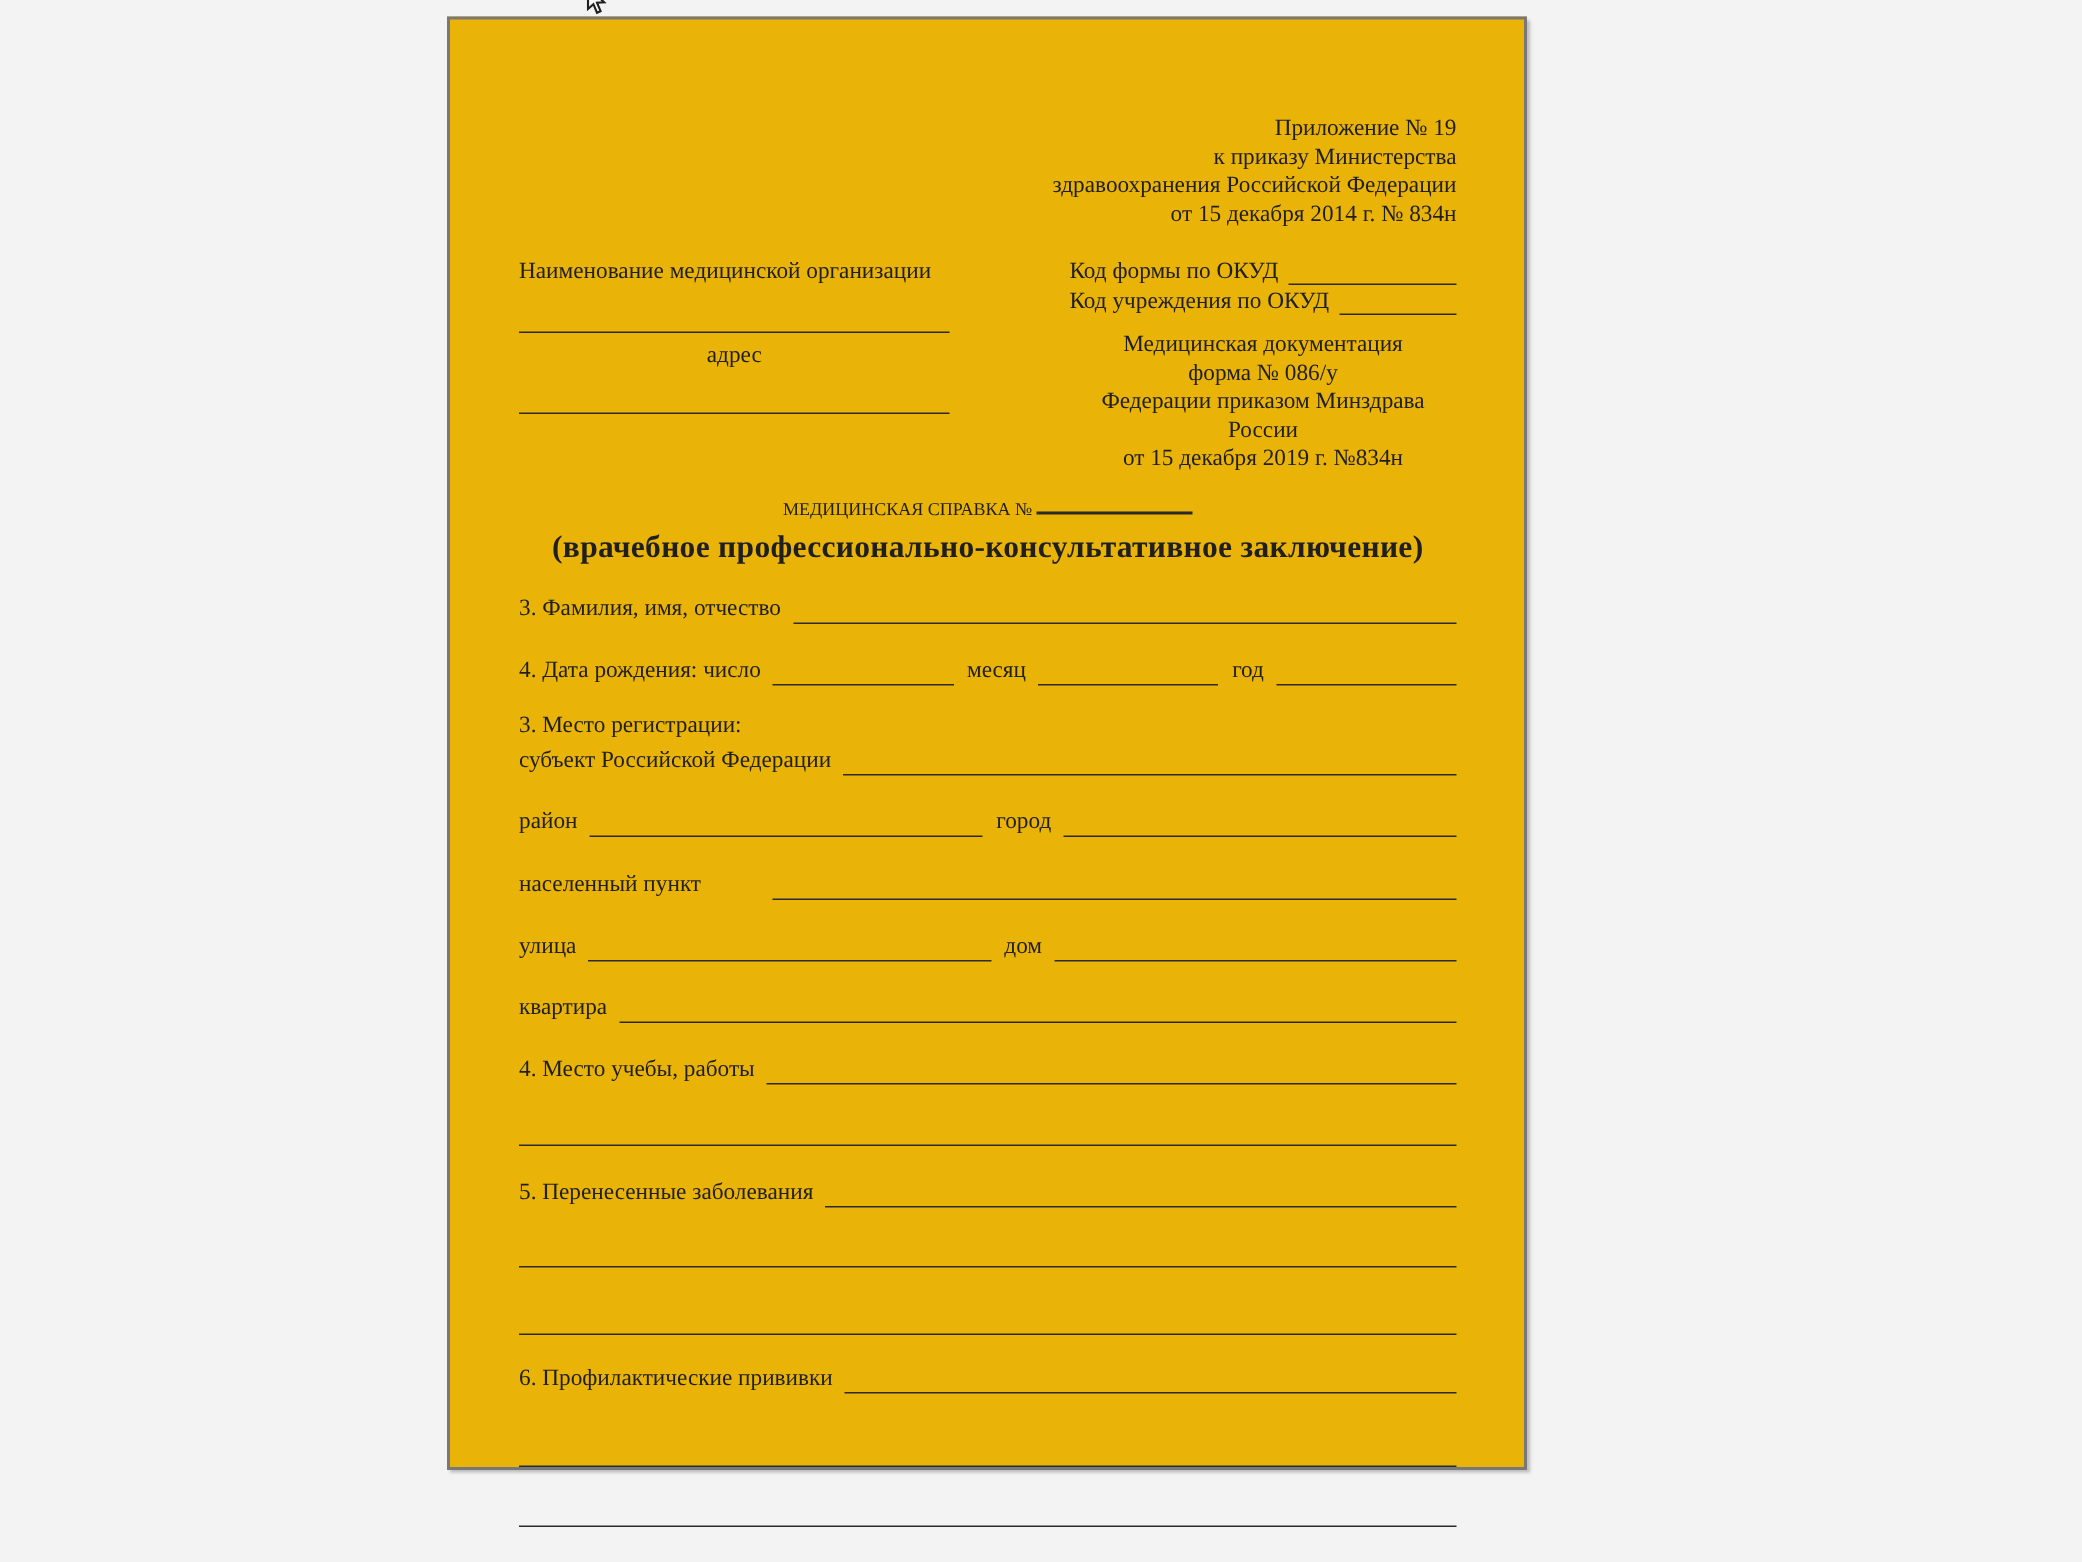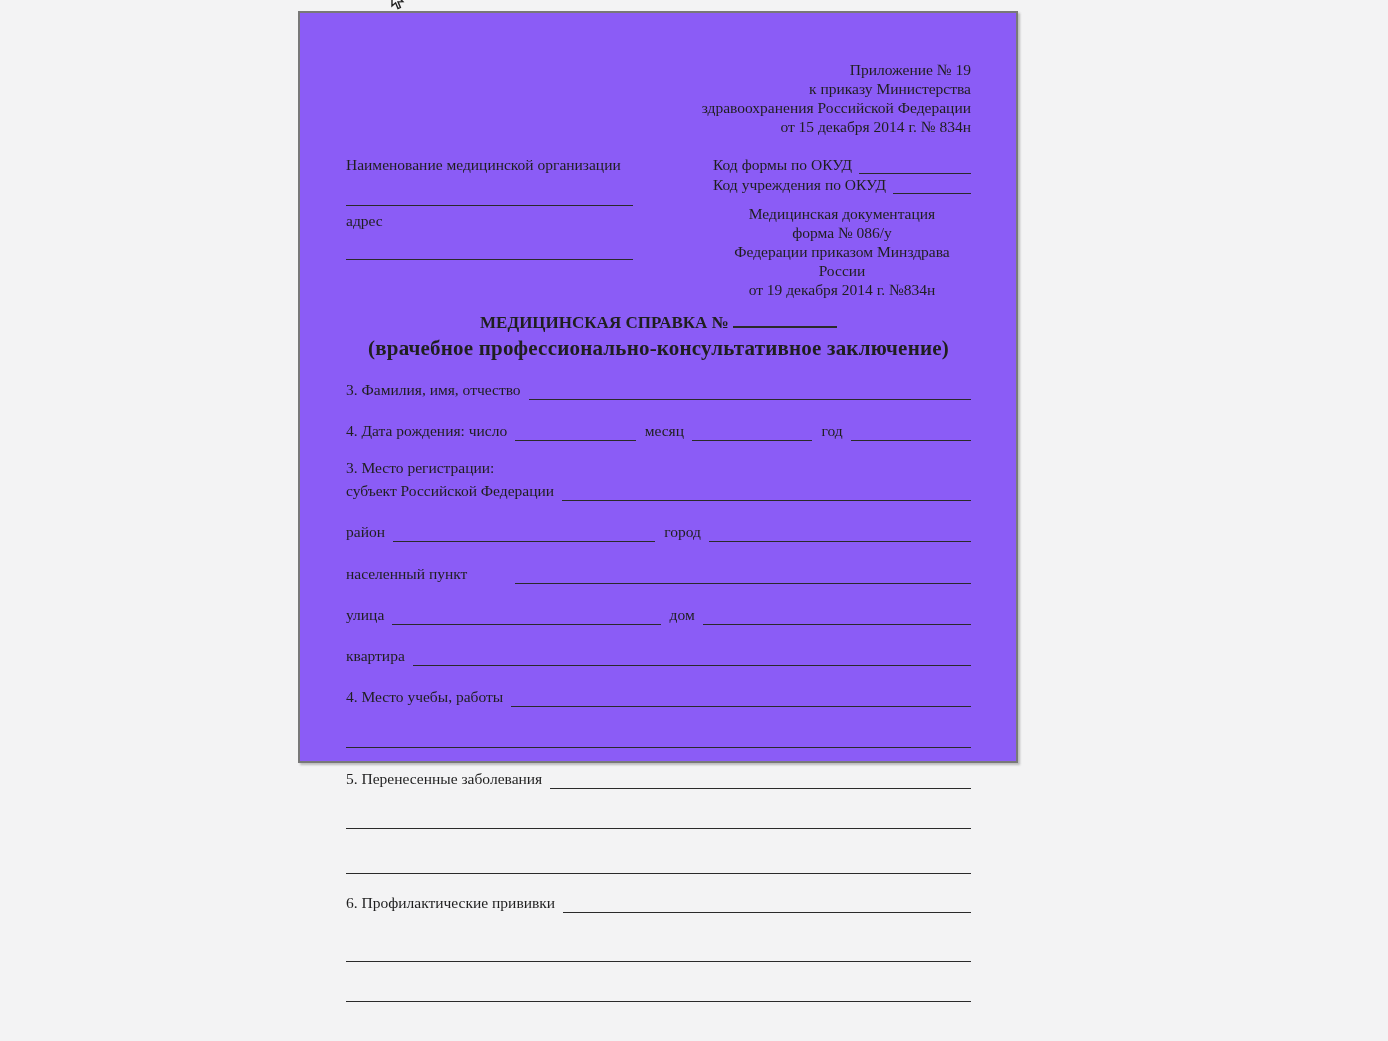--- a/index.html
+++ b/index.html
@@ -12,49 +12,49 @@
   }
   .canvas { position: relative; width: 1388px; height: 1041px; }
 
   .cursor {
     position: absolute; left: 387px; top: -9px; width: 20px; height: 22px;
     z-index: 5;
   }
 
   .page {
     position: absolute; left: 298px; top: 11px;
-    width: 720px; height: 752px;
-    background: #8b5cf6;
+    width: 720px; height: 969px;
+    background: #eab308;
     border: 2px solid #787878;
     box-shadow: 2px 2px 2px rgba(120,120,120,0.45);
-    padding: 0 45px 0 46px;
+    padding: 16px 45px 0 46px;
     font-size: 15.5px;
     line-height: 20px;
   }
 
   
   .appendix { margin-top: 47px; text-align: right; line-height: 19px; }
 
   
   .header-row { display: flex; justify-content: space-between; margin-top: 19px; }
   .org-col { width: 287px; }
   .org-col .org-label { white-space: nowrap; }
   .write-line { border-bottom: 1.5px solid #2a2a2a; }
   .org-line1 { height: 31px; }
   .org-line2 { height: 29px; }
-  .org-addr { text-align: left; margin-top: 5px; }
+  .org-addr { text-align: center; margin-top: 5px; }
   .code-col { width: 258px; }
   .code-row { display: flex; align-items: flex-start; white-space: nowrap; }
   .code-row .fill { flex: 1; height: 19px; margin-left: 7px; }
   .doc-info { margin-top: 9px; text-align: center; line-height: 19px; }
 
   
   .title-row {
-    margin-top: 12px; text-align: center; font-weight: bold;
-    font-size: 17px; line-height: 24px; white-space: nowrap;
+    margin-top: 12px; text-align: center; font-weight: normal;
+    font-size: 12px; line-height: 24px; white-space: nowrap;
   }
   .title-row .title-fill {
     display: inline-block; width: 104px; height: 1px;
     border-bottom: 2px solid #2a2a2a; vertical-align: baseline;
   }
   .subtitle-row {
     text-align: center; font-weight: bold; font-size: 21px;
     line-height: 26px; letter-spacing: 0.2px; white-space: nowrap;
   }
 
@@ -100,21 +100,21 @@
           <span class="write-line fill"></span>
         </div>
         <div class="code-row">
           <span>Код учреждения по ОКУД</span>
           <span class="write-line fill"></span>
         </div>
         <div class="doc-info">
           <div>Медицинская документация</div>
           <div>форма № 086/у</div>
           <div>Федерации приказом Минздрава России</div>
-          <div>от 19 декабря 2014 г. №834н</div>
+          <div>от 15 декабря 2019 г. №834н</div>
         </div>
       </div>
     </div>
 
     <div class="title-row">
       <span>МЕДИЦИНСКАЯ СПРАВКА №</span>
       <span class="title-fill"></span>
     </div>
     <div class="subtitle-row">(врачебное профессионально-консультативное заключение)</div>
 

